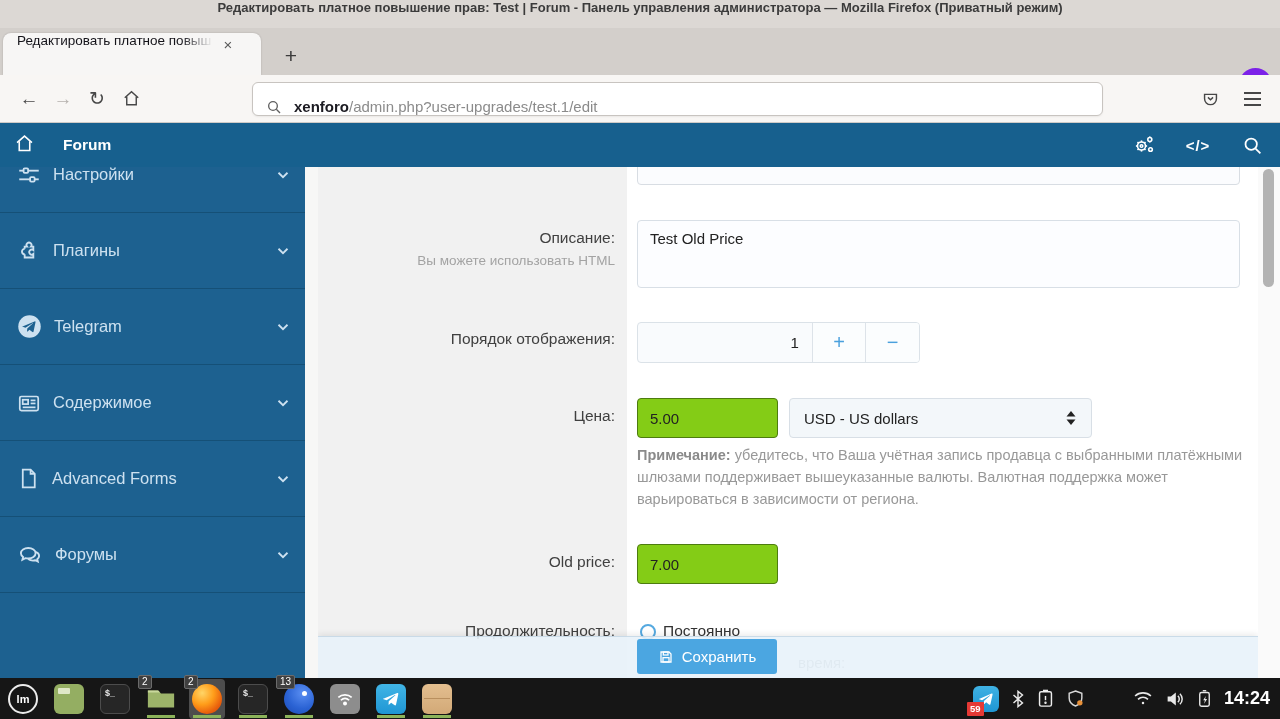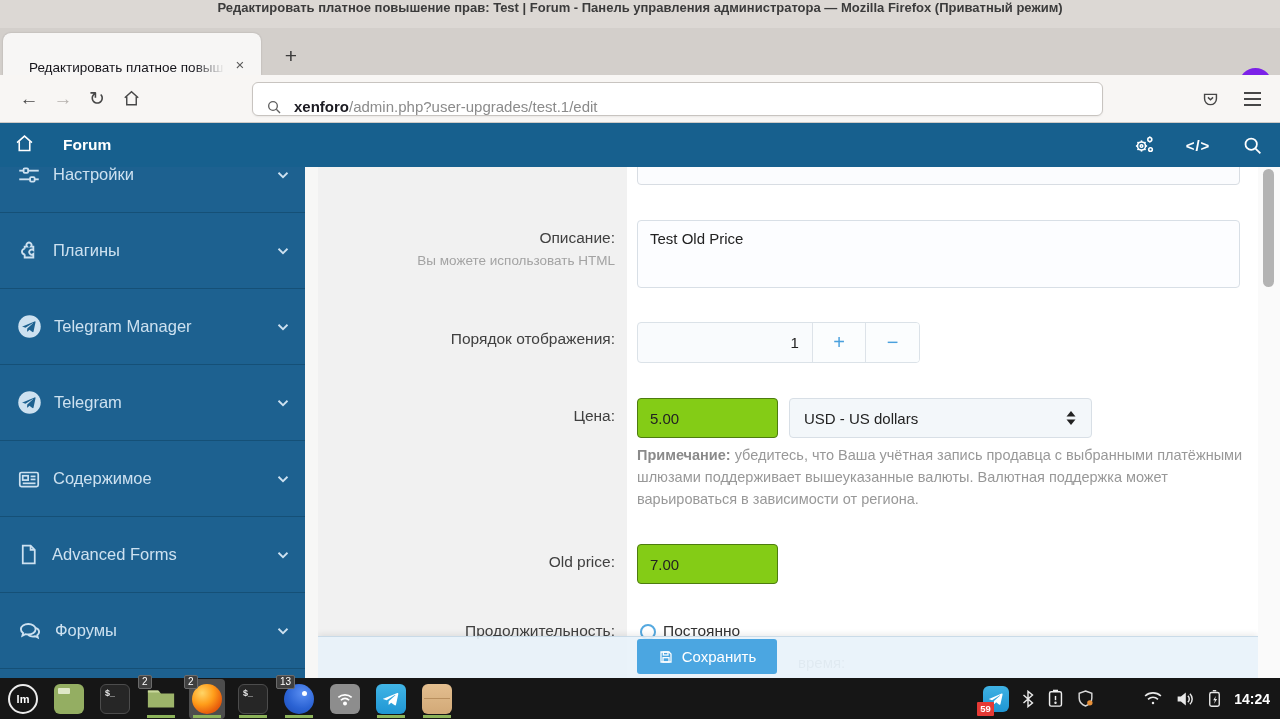--- a/index.html
+++ b/index.html
@@ -7,21 +7,21 @@
   body { font-family:"Liberation Sans", sans-serif; }
   .screen { position:relative; width:1280px; height:719px; background:#e9e7e4; overflow:hidden; }
 
   
   .titlebar { position:absolute; left:0; top:0; width:1280px; height:28px;
     background:#dcd8d4; display:flex; justify-content:center; }
   .titlebar .wtitle { font-size:13px; font-weight:bold; color:#3b3b3b; }
 
   .tabbar { position:absolute; left:0; top:28px; width:1280px; height:47px; background:#d3cfcb; }
   .tab { position:absolute; left:3px; top:5px; width:258px; height:42px; background:#f7f6f5;
-    border-radius:8px 8px 0 0; box-shadow:0 0 2px rgba(0,0,0,0.2); display:flex; align-items:flex-end;padding-left:12px; }
+    border-radius:8px 8px 0 0; box-shadow:0 0 2px rgba(0,0,0,0.2); display:flex; align-items:flex-start; }
   .tab-title { margin-left:14px; width:200px; white-space:nowrap; overflow:hidden; font-size:13.5px; color:#15141a;
     -webkit-mask-image:linear-gradient(to right,#000 82%,transparent 98%);
             mask-image:linear-gradient(to right,#000 82%,transparent 98%); }
   .tab-close { width:22px; height:22px; display:flex; align-items:center; justify-content:center;
     font-size:15px; color:#5a5a5a; border-radius:4px; cursor:default; }
   .newtab { position:absolute; left:276px; top:13px; width:30px; height:30px; display:flex; align-items:center;
     justify-content:center; font-size:21px; color:#3b3b3b; border-radius:4px; }
   .private-badge { position:absolute; left:1239px; top:40px; width:33px; height:33px; border-radius:50%;
     background:#7c21e8; display:flex; align-items:center; justify-content:center; }
 
@@ -121,21 +121,21 @@
   .badge { position:absolute; top:-4px; left:-5px; background:#3f3f3f; border:1px solid #6b6b6b; color:#fff;
     font-size:10px; line-height:12px; padding:0 3px; border-radius:2px; z-index:2; }
   .tb-tray { margin-left:auto; display:flex; align-items:center; gap:12px; padding-right:10px; }
   .tray-ic { position:relative; display:flex; align-items:center; justify-content:center; }
   .tray-tg { width:26px; height:26px; border-radius:6px; background:linear-gradient(#3fb2e4,#1e95d3);
     display:flex; align-items:center; justify-content:center; }
   .tray-badge { position:absolute; left:-6px; bottom:-4px; background:#e53935; color:#fff; font-size:9.5px;
     font-weight:bold; line-height:12px; padding:1px 3px; border-radius:1px; }
   .flag { width:24px; height:16px; border-radius:2px; overflow:hidden; display:flex; flex-direction:column; }
   .flag div { flex:1; }
-  .clock { color:#fff; font-size:14px; font-weight:bold; }
+  .clock { color:#fff; font-size:18px; font-weight:bold; }
 </style>
 </head>
 <body>
 
 <div class="screen">
 
   <div class="titlebar">
     <div class="wtitle">Редактировать платное повышение прав: Test | Forum - Панель управления администратора — Mozilla Firefox (Приватный режим)</div>
   </div>
 
@@ -248,30 +248,20 @@
       <span class="side-label">Плагины</span>
       <svg class="side-chev" width="18" height="18" viewBox="0 0 24 24" fill="none" stroke="#cde1f0" stroke-width="2.4">
           <polyline points="6 9 12 15 18 9"></polyline>
         </svg>
     </div>
     <div class="side-item">
       <svg width="27" height="27" viewBox="0 0 24 24">
         <circle cx="12" cy="12" r="10" fill="#cde1f0"></circle>
         <path d="M6.3 11.8l10.2-4.3c.5-.2 1 .1.8.9l-1.7 8.1c-.1.5-.5.7-1 .4l-2.7-2-1.3 1.3c-.2.2-.4.3-.8.3l.2-2.7 5.1-4.6c.2-.2-.1-.3-.4-.1l-6.3 4-2.4-.8c-.5-.2-.5-.5.3-.5z" fill="#1d6190"></path>
       </svg>
-      <span class="side-label">Telegram Manager</span>
-      <svg class="side-chev" width="18" height="18" viewBox="0 0 24 24" fill="none" stroke="#cde1f0" stroke-width="2.4">
-          <polyline points="6 9 12 15 18 9"></polyline>
-        </svg>
-    </div>
-    <div class="side-item">
-      <svg width="27" height="27" viewBox="0 0 24 24">
-        <circle cx="12" cy="12" r="10" fill="#cde1f0"></circle>
-        <path d="M6.3 11.8l10.2-4.3c.5-.2 1 .1.8.9l-1.7 8.1c-.1.5-.5.7-1 .4l-2.7-2-1.3 1.3c-.2.2-.4.3-.8.3l.2-2.7 5.1-4.6c.2-.2-.1-.3-.4-.1l-6.3 4-2.4-.8c-.5-.2-.5-.5.3-.5z" fill="#1d6190"></path>
-      </svg>
       <span class="side-label">Telegram</span>
       <svg class="side-chev" width="18" height="18" viewBox="0 0 24 24" fill="none" stroke="#cde1f0" stroke-width="2.4">
           <polyline points="6 9 12 15 18 9"></polyline>
         </svg>
     </div>
     <div class="side-item">
       <svg width="26" height="26" viewBox="0 0 24 24" fill="none" stroke="#cde1f0" stroke-width="1.6">
         <rect x="3.5" y="6" width="17" height="13" rx="1.5"></rect>
         <rect x="6.2" y="9" width="5" height="4"></rect>
         <line x1="13.5" y1="9.6" x2="18" y2="9.6"></line>

